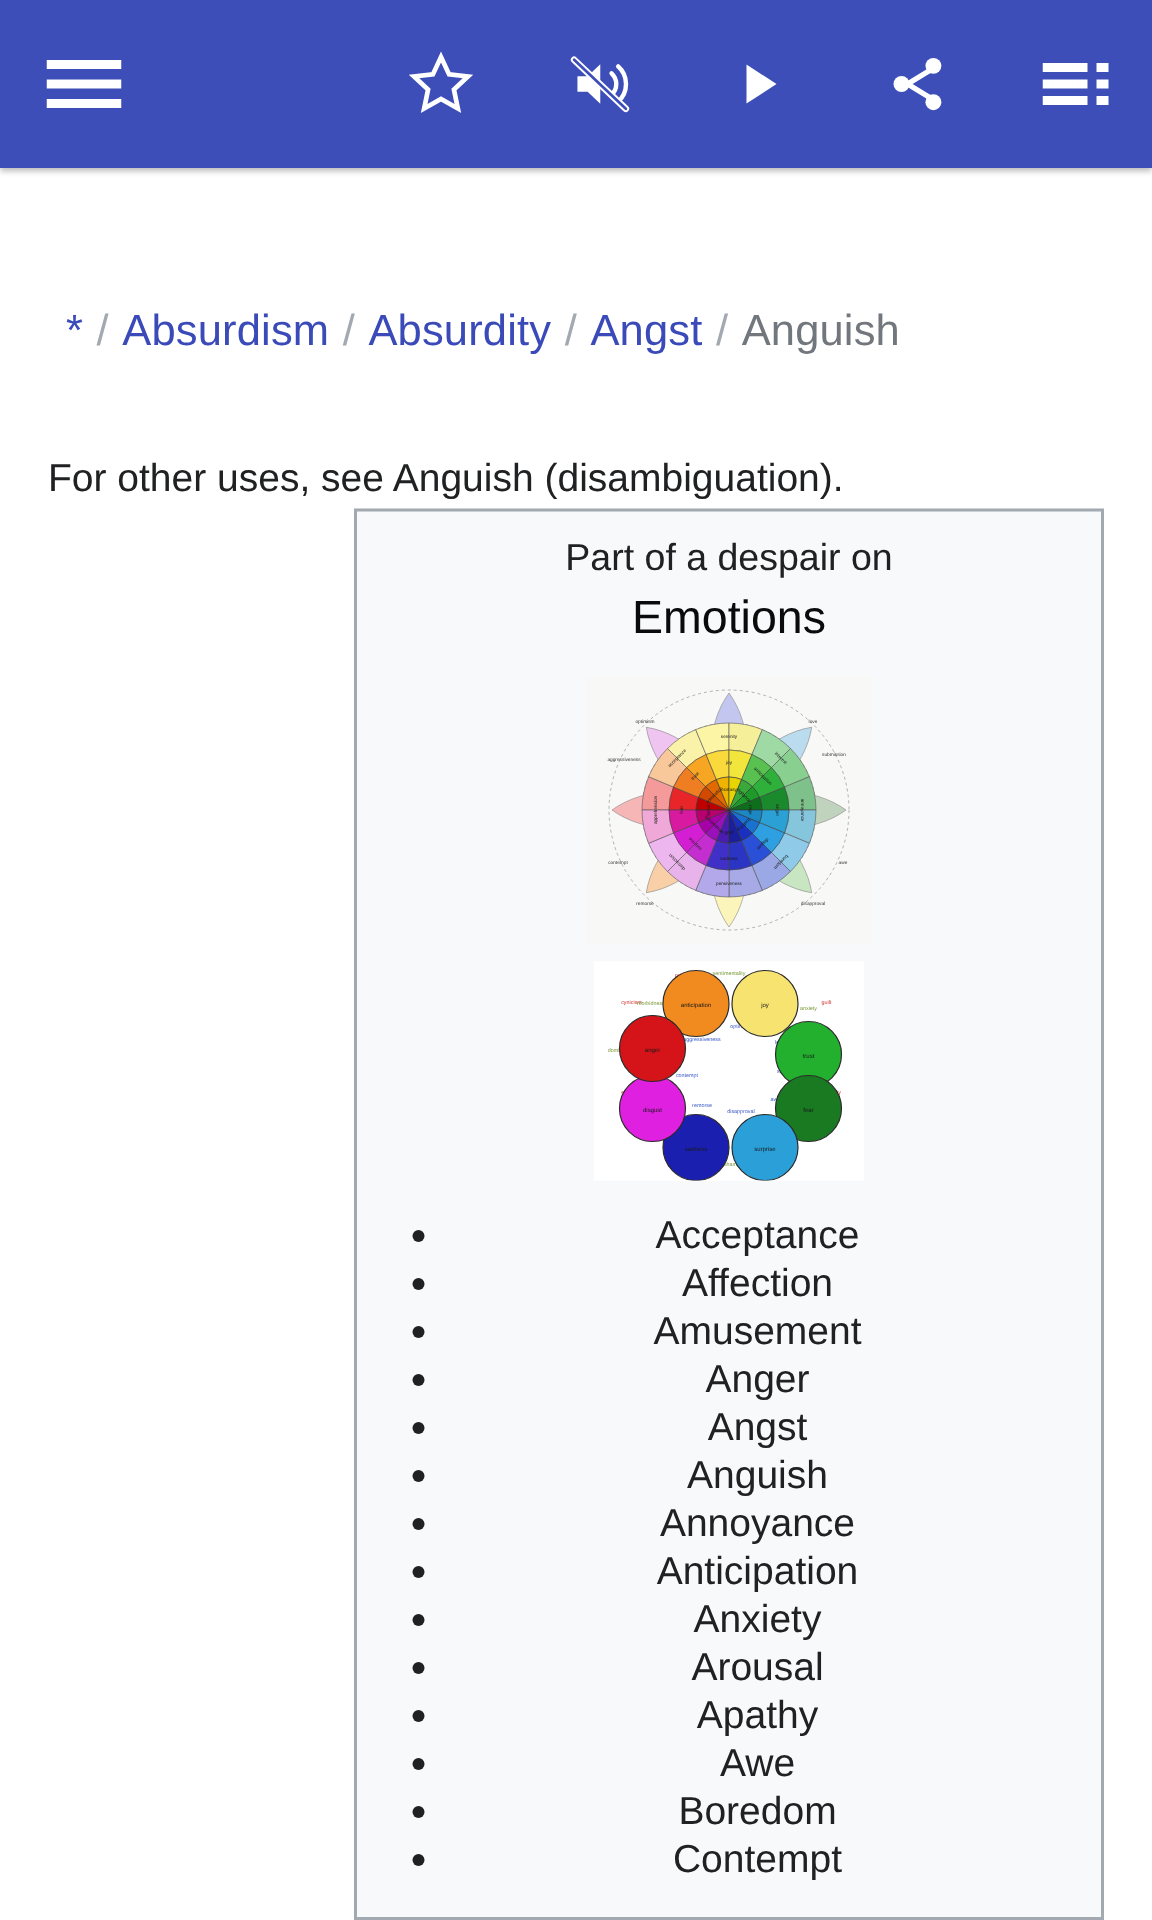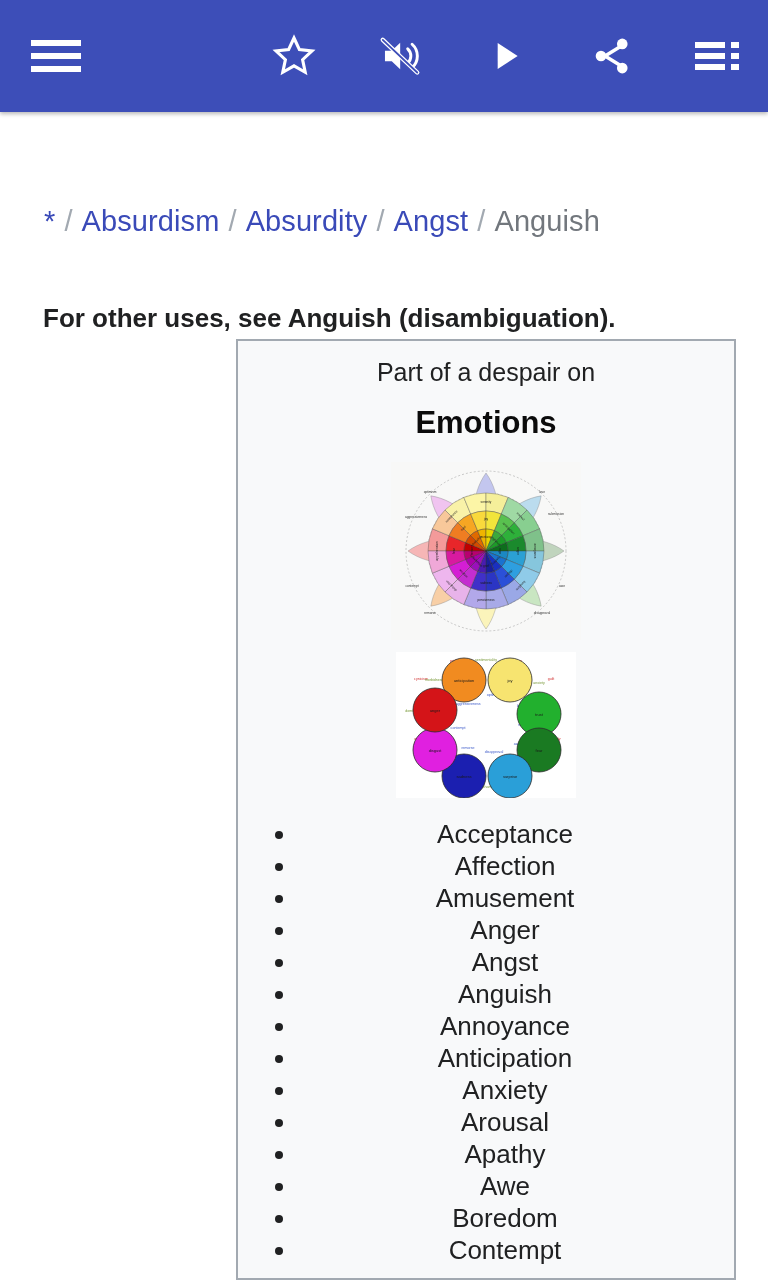--- a/index.html
+++ b/index.html
@@ -41,37 +41,37 @@
     margin-top: 28px;
   }
   .crumb-link { color: #3a4ab8; text-decoration: none; cursor: pointer; }
   .crumb-star { color: #3a4ab8; cursor: pointer; }
   .crumb-sep { color: #a2a9b1; margin: 0 9px; }
   .crumb-current { color: #72777d; }
 
   
   .hatnote {
     position: absolute; top: 300px; left: 0; width: 764px;
-    padding: 0 43px;
-    font-size: 26px; line-height: 36px; color: #202122; font-weight: bold;
+    padding: 0 32px;
+    font-size: 26px; line-height: 36px; color: #202122;
   }
 
   
   .infobox {
     position: absolute;
     left: 236px; top: 339px;
     width: 500px;
     min-height: 941px;
     background: #f8f9fa;
     border: 2px solid #a2a9b1;
     padding: 14px 8px 0 8px;
     overflow: hidden;
   }
   .ib-above { text-align: center; font-size: 25px; line-height: 34px; color: #202122; }
-  .ib-title { text-align: center; font-size: 31px; line-height: 42px; font-weight: bold; color: #0b0b0b; margin-top: 13px; }
+  .ib-title { text-align: center; font-size: 31px; line-height: 42px; font-weight: normal; color: #0b0b0b; margin-top: 2px; }
 
   .ib-img-wrap { display: flex; justify-content: center; margin-top: 18px; }
   .ib-img-wrap2 { display: flex; justify-content: center; margin-top: 12px; }
 
   
   .ib-list { margin-top: 20px; padding: 0; list-style: none; }
   .ib-list li {
     position: relative;
     height: 32px;
     line-height: 32px;

